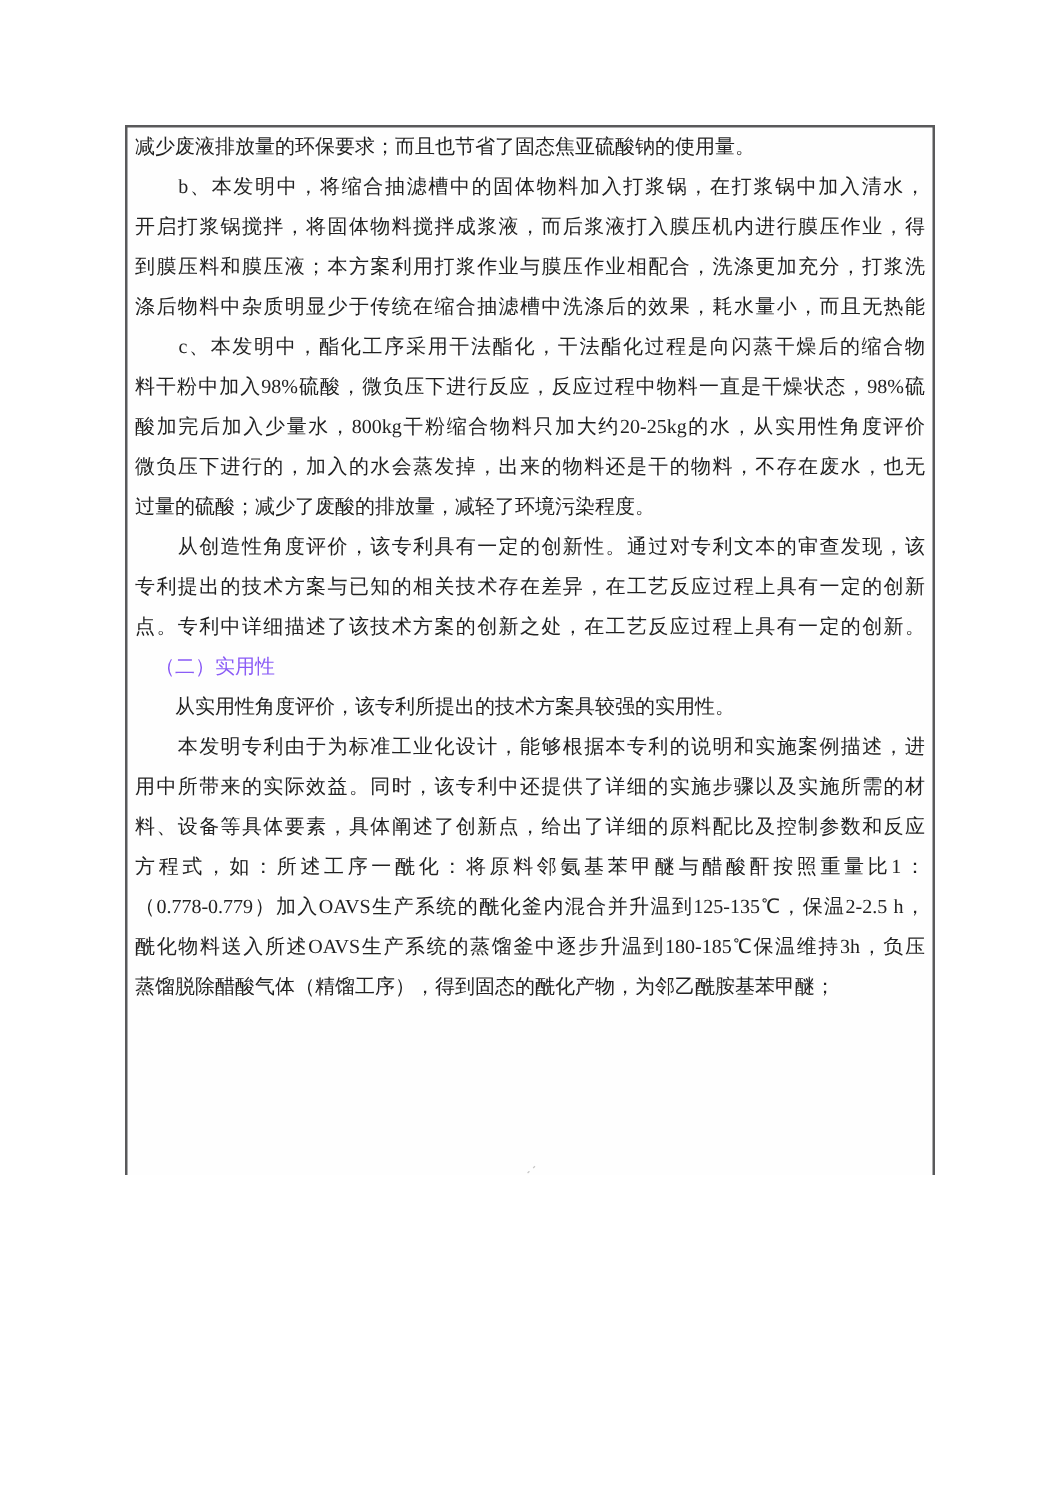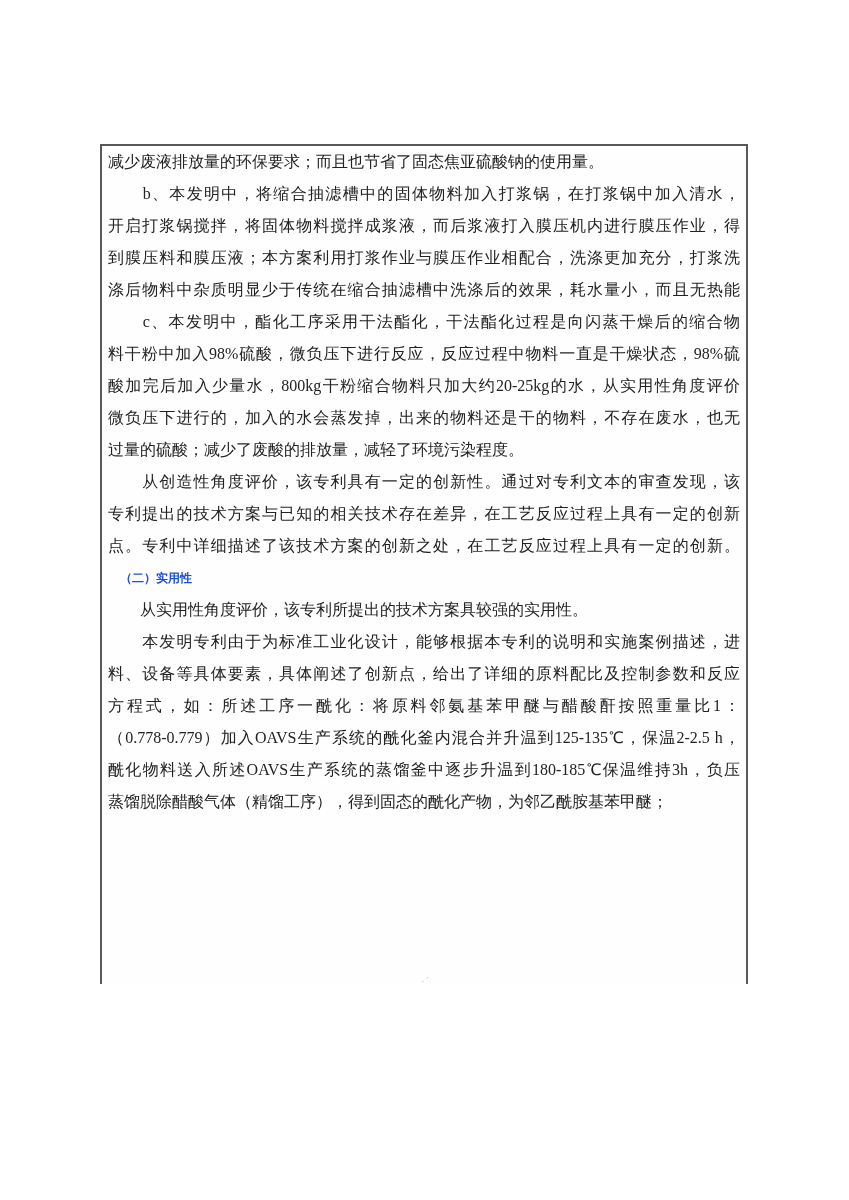--- a/index.html
+++ b/index.html
@@ -3,21 +3,20 @@
 <meta charset="utf-8">
 <style>
   html, body { margin: 0; padding: 0; background: #ffffff; }
   .page {
     position: relative;
     width: 849px;
     height: 940px;
     background: #ffffff;
     overflow: hidden;
     font-family: "Liberation Serif", serif;
-    margin-top: 44px;
   }
   .content-box {
     position: absolute;
     left: 100px;
     top: 100px;
     width: 644px;
     height: 991px;
     border: 2px solid #59595b;
     background: #fefefe;
   }
@@ -35,23 +34,23 @@
     text-align: justify;
     text-align-last: justify;
     word-break: break-all;
     overflow: hidden;
     white-space: pre-wrap;
   }
   .p-end {
     text-align-last: left;
   }
   .heading {
-    font-weight: bold;
-    font-size: 12px;
-    color: #1d4ed8;
+    font-weight: normal;
+    font-size: 16px;
+    color: #8b5cf6;
   }
   .equation {
     position: absolute;
     left: 112px;
     top: 930px;
   }
   .equation text {
     font-family: "Liberation Serif", serif;
     fill: #26262a;
   }
@@ -95,20 +94,21 @@
 
     <div class="line">　　从创造性角度评价，该专利具有一定的创新性。通过对专利文本的审查发现，该</div>
     <div class="line">专利提出的技术方案与已知的相关技术存在差异，在工艺反应过程上具有一定的创新</div>
     <div class="line">点。专利中详细描述了该技术方案的创新之处，在工艺反应过程上具有一定的创新。</div>
 
     <div class="line heading p-end">　（二）实用性</div>
 
     <div class="line p-end">　　从实用性角度评价，该专利所提出的技术方案具较强的实用性。</div>
 
     <div class="line">　　本发明专利由于为标准工业化设计，能够根据本专利的说明和实施案例描述，进</div>
+    <div class="line">用中所带来的实际效益。同时，该专利中还提供了详细的实施步骤以及实施所需的材</div>
     <div class="line">料、设备等具体要素，具体阐述了创新点，给出了详细的原料配比及控制参数和反应</div>
     <div class="line">方程式，如：所述工序一酰化：将原料邻氨基苯甲醚与醋酸酐按照重量比1：</div>
     <div class="line">（0.778-0.779）加入OAVS生产系统的酰化釜内混合并升温到125-135℃，保温2-2.5 h，</div>
     <div class="line">酰化物料送入所述OAVS生产系统的蒸馏釜中逐步升温到180-185℃保温维持3h，负压</div>
     <div class="line p-end">蒸馏脱除醋酸气体（精馏工序），得到固态的酰化产物，为邻乙酰胺基苯甲醚；</div>
   </div>
 
   <svg class="equation" width="560" height="162" viewBox="0 0 560 162">
 
     <text x="20" y="124" font-size="15" text-anchor="middle">2</text>

